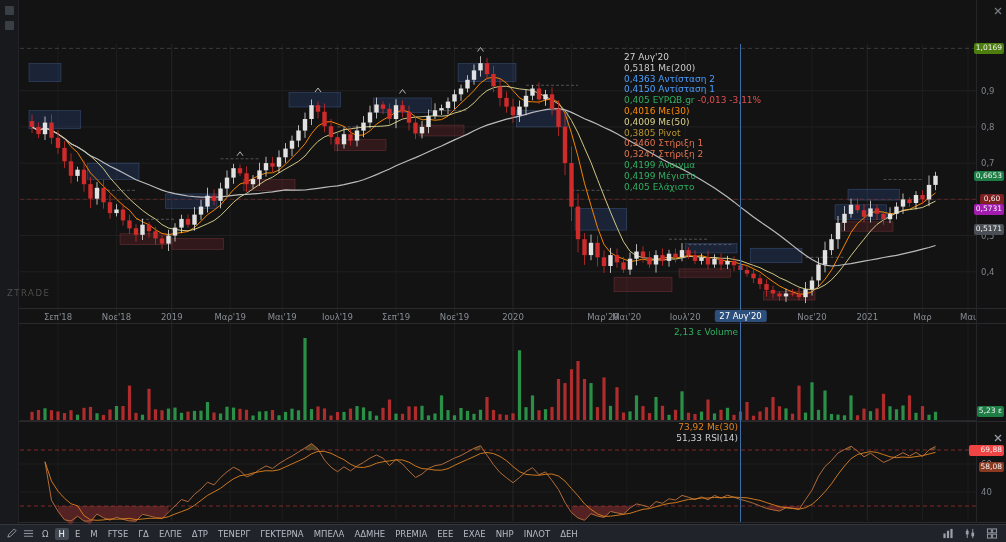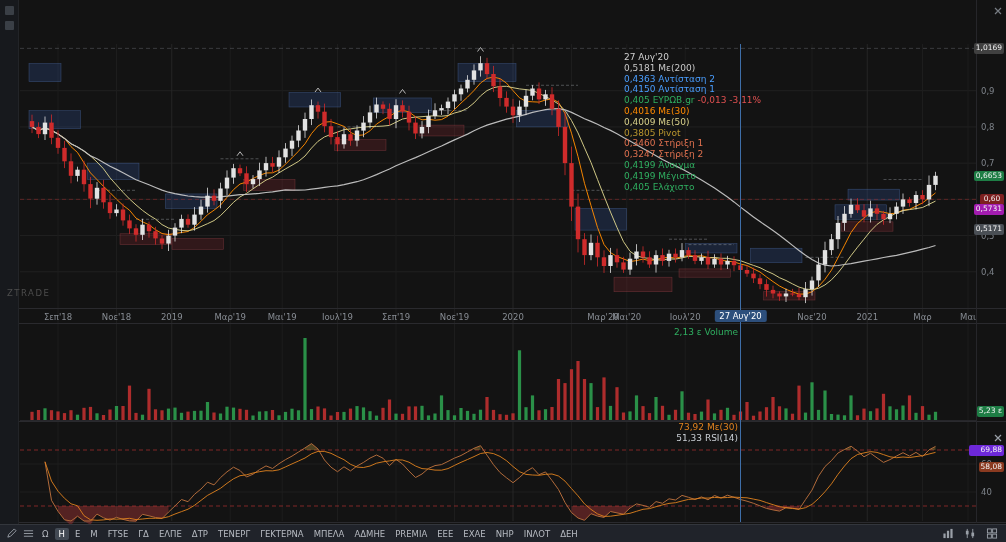--- a/index.html
+++ b/index.html
@@ -594,27 +594,27 @@
   </div>
 
   <div id="y-axis">
       <div class="ylabel" style="top: 85.7027px;">0,9</div>
       <div class="ylabel" style="top: 121.919px;">0,8</div>
       <div class="ylabel" style="top: 158.135px;">0,7</div>
       <div class="ylabel" style="top: 230.568px;">0,5</div>
       <div class="ylabel" style="top: 266.784px;">0,4</div>
       <div class="ylabel" style="top: 459px;">60</div>
       <div class="ylabel" style="top: 487px;">40</div>
-      <div class="badge" style="top: 43.3659px; background: #404040;">1,0169</div>
+      <div class="badge" style="top: 43.3659px; background: #4d7c0f;">1,0169</div>
       <div class="badge" style="top: 170.702px; background: rgb(30, 125, 69);">0,6653</div>
       <div class="badge" style="top: 194.351px; background: rgb(125, 32, 32);">0,60</div>
       <div class="badge" style="top: 204.094px; background: #a21caf;">0,5731</div>
       <div class="badge" style="top: 224.375px; background: rgb(74, 79, 85);">0,5171</div>
       <div class="badge" style="top: 406px; background: rgb(30, 125, 69);">5,23 ε</div>
-      <div class="badge" style="top: 445.168px; background: #6d28d9; padding-left: 12px;">69,88</div>
+      <div class="badge" style="top: 445.168px; background: #ef4444; padding-left: 12px;">69,88</div>
       <div class="badge" style="top: 461.688px; background: rgb(138, 58, 32);">58,08</div>
     </div>
   <div id="x-axis">
       <div class="xlabel" style="left: 58px;">Σεπ'18</div>
       <div class="xlabel" style="left: 116.5px;">Νοε'18</div>
       <div class="xlabel" style="left: 171.75px;">2019</div>
       <div class="xlabel" style="left: 230.25px;">Μαρ'19</div>
       <div class="xlabel" style="left: 282.25px;">Μαι'19</div>
       <div class="xlabel" style="left: 337.5px;">Ιουλ'19</div>
       <div class="xlabel" style="left: 396px;">Σεπ'19</div>

